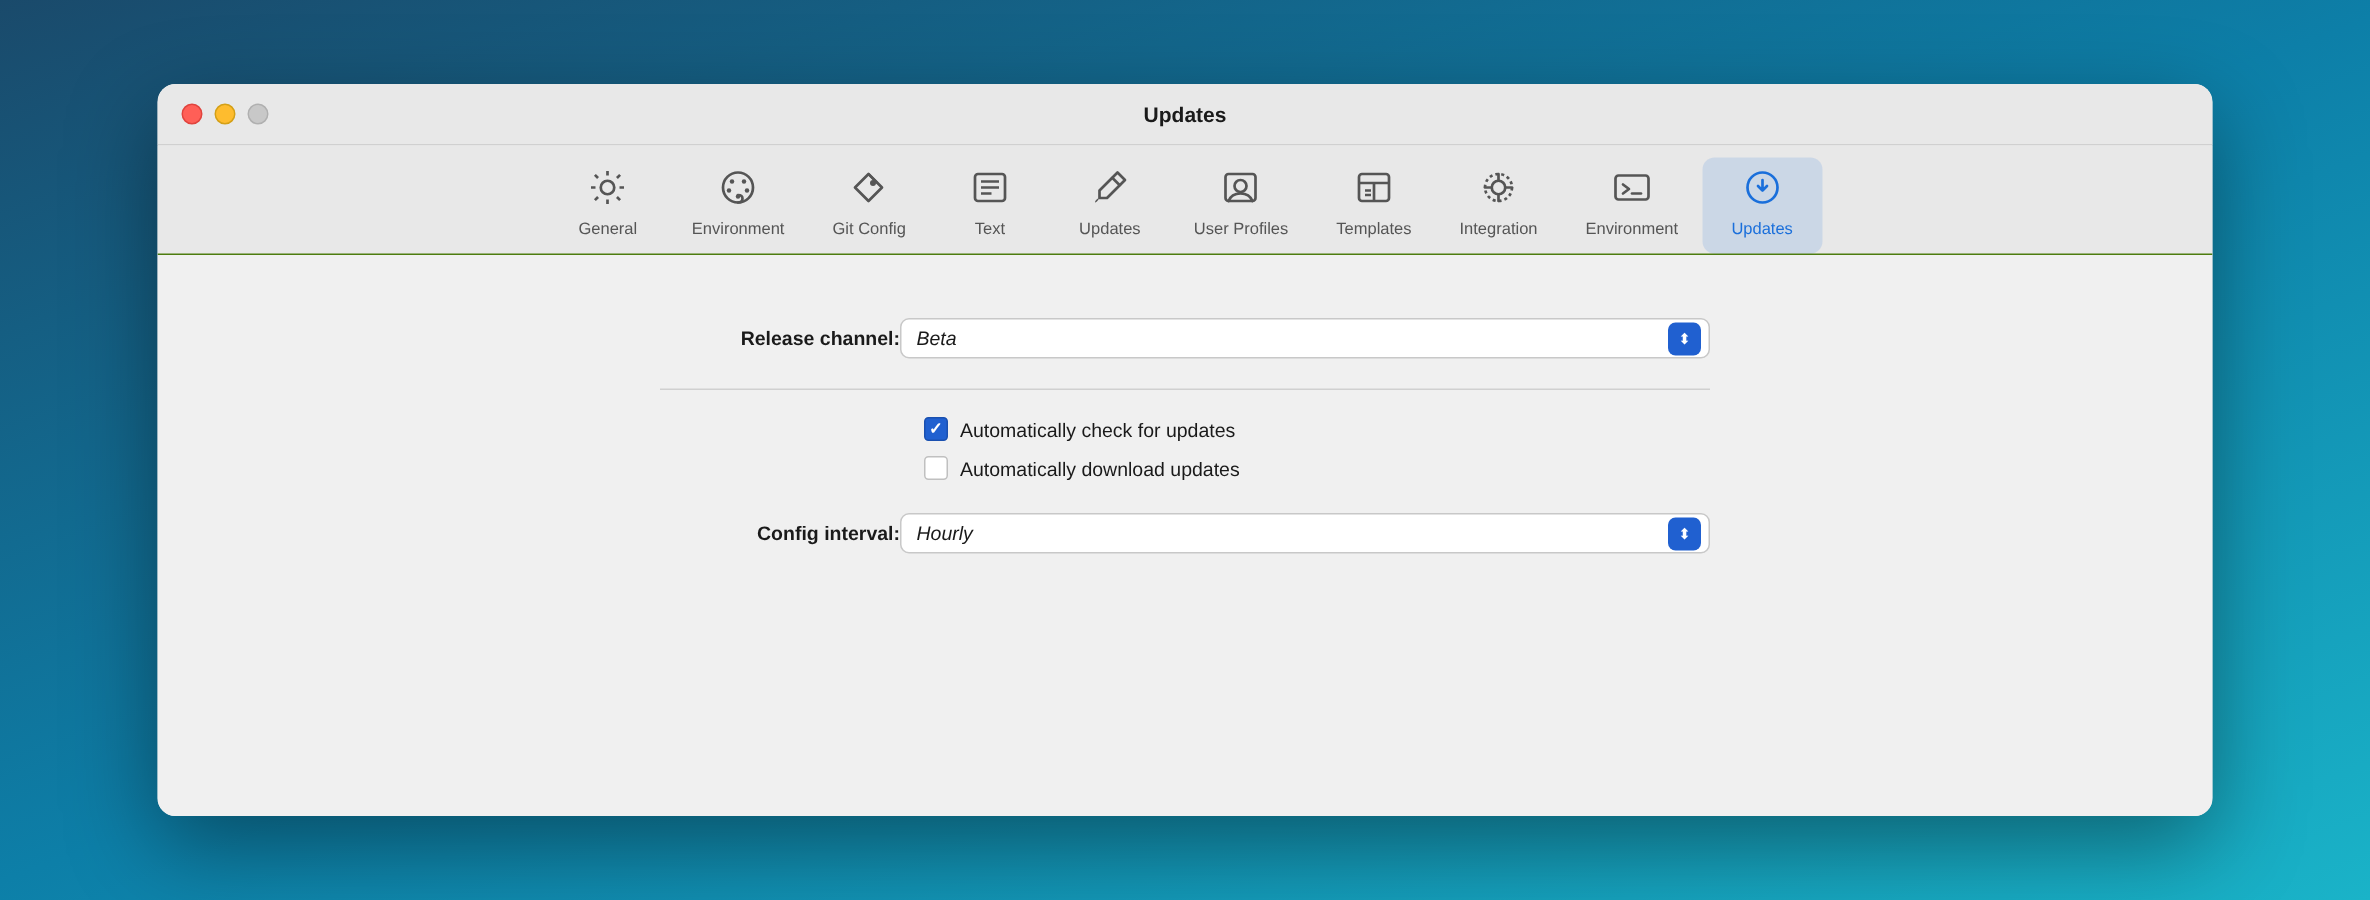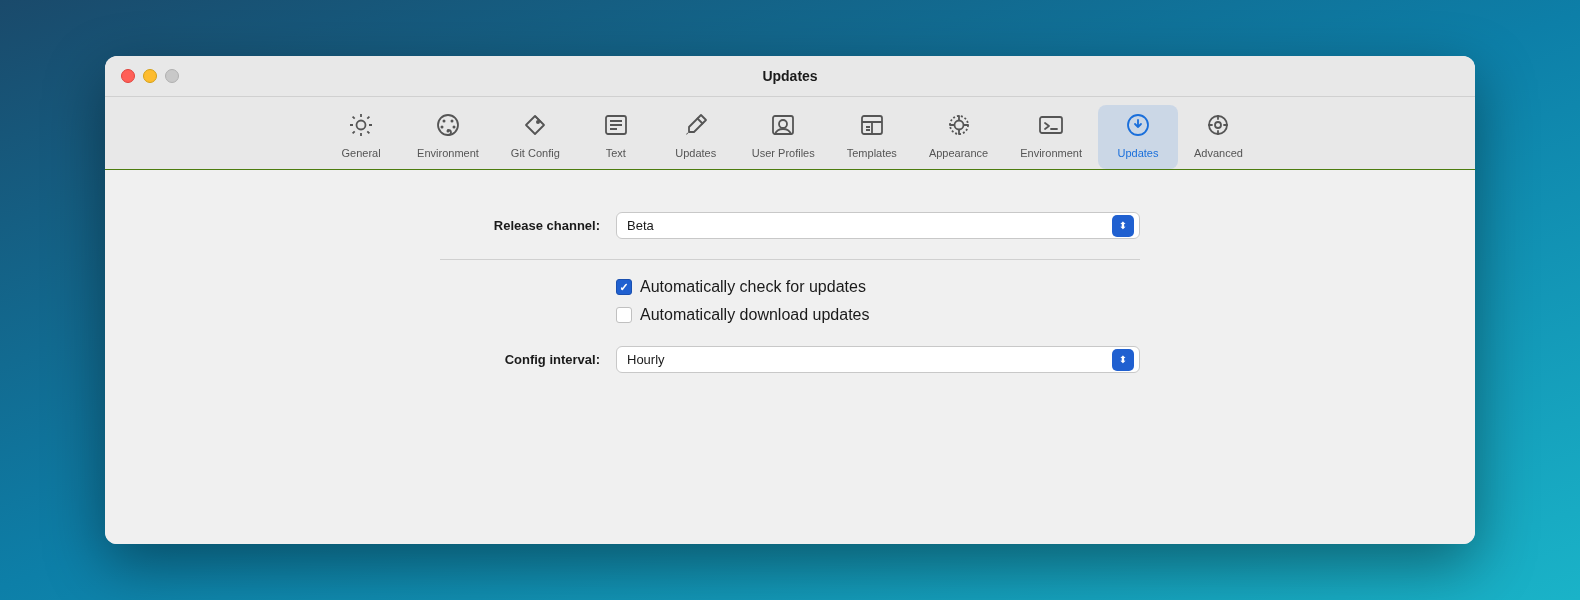--- a/index.html
+++ b/index.html
@@ -123,21 +123,21 @@
       width: 100%;
       max-width: 700px;
       display: flex;
       flex-direction: column;
       gap: 0;
     }
 
     .form-row {
       display: flex;
       align-items: center;
-      gap: 16px;
+      gap: 0;
       padding: 12px 0;
     }
 
     .form-label {
       font-size: 13px;
       font-weight: 600;
       color: #1a1a1a;
       text-align: right;
       min-width: 160px;
     }
@@ -152,20 +152,21 @@
       appearance: none;
       -webkit-appearance: none;
       background: white;
       border: 1px solid #c8c8c8;
       border-radius: 6px;
       padding: 5px 49px 5px 10px;
       font-size: 13px;
       color: #1a1a1a;
       cursor: pointer;
       outline: none;
+      font-style: italic;
     }
 
     .select-arrow {
       position: absolute;
       right: 6px;
       top: 50%;
       transform: translateY(-50%);
       width: 22px;
       height: 22px;
       background: #2060d0;
@@ -219,21 +220,21 @@
 
     .checkbox-box.checked::after {
       content: '✓';
       color: white;
       font-size: 11px;
       font-weight: bold;
       line-height: 1;
     }
 
     .checkbox-label {
-      font-size: 16px;
+      font-size: 13px;
       color: #1a1a1a;
     }
 
     
     .icon svg {
       width: 28px;
       height: 28px;
     }
   </style>
 </head>
@@ -337,21 +338,21 @@
     </div>
 
     <div class="toolbar-item">
       <span class="icon">
         <svg viewBox="0 0 28 28" fill="none" stroke="#555" stroke-width="1.8">
           <circle cx="14" cy="14" r="4.5"></circle>
           <circle cx="14" cy="14" r="9" stroke-dasharray="2 2"></circle>
           <path d="M14 5v4M14 19v4M5 14h4M19 14h4" stroke-linecap="round"></path>
         </svg>
       </span>
-      <span class="label">Appearance</span>
+      <span class="label">Integration</span>
     </div>
 
     <div class="toolbar-item">
       <span class="icon">
         <svg viewBox="0 0 28 28" fill="none" stroke="#555" stroke-width="1.8">
           <rect x="3" y="6" width="22" height="16" rx="2"></rect>
           <path d="M8 12 L12 15 L8 18" stroke-linecap="round" stroke-linejoin="round"></path>
           <line x1="14" y1="18" x2="20" y2="18" stroke-linecap="round"></line>
         </svg>
       </span>
@@ -361,30 +362,20 @@
     <div class="toolbar-item active">
       <span class="icon">
         <svg viewBox="0 0 28 28" fill="none" stroke="#1a6fdb" stroke-width="1.8">
           <circle cx="14" cy="14" r="10"></circle>
           <path d="M14 9 L14 16 M11 13 L14 16 L17 13" stroke-linecap="round" stroke-linejoin="round"></path>
         </svg>
       </span>
       <span class="label">Updates</span>
     </div>
 
-    <div class="toolbar-item">
-      <span class="icon">
-        <svg viewBox="0 0 28 28" fill="none" stroke="#555" stroke-width="1.8">
-          <circle cx="14" cy="14" r="9"></circle>
-          <path d="M14 5v3M14 20v3M5 14h3M20 14h3" stroke-linecap="round"></path>
-          <circle cx="14" cy="14" r="3"></circle>
-        </svg>
-      </span>
-      <span class="label">Advanced</span>
-    </div>
 
   </div>
 
   <div class="content">
     <div class="form-section">
 
       <div class="form-row">
         <span class="form-label">Release channel:</span>
         <div class="form-control-wrap">
           <select class="select-control">

